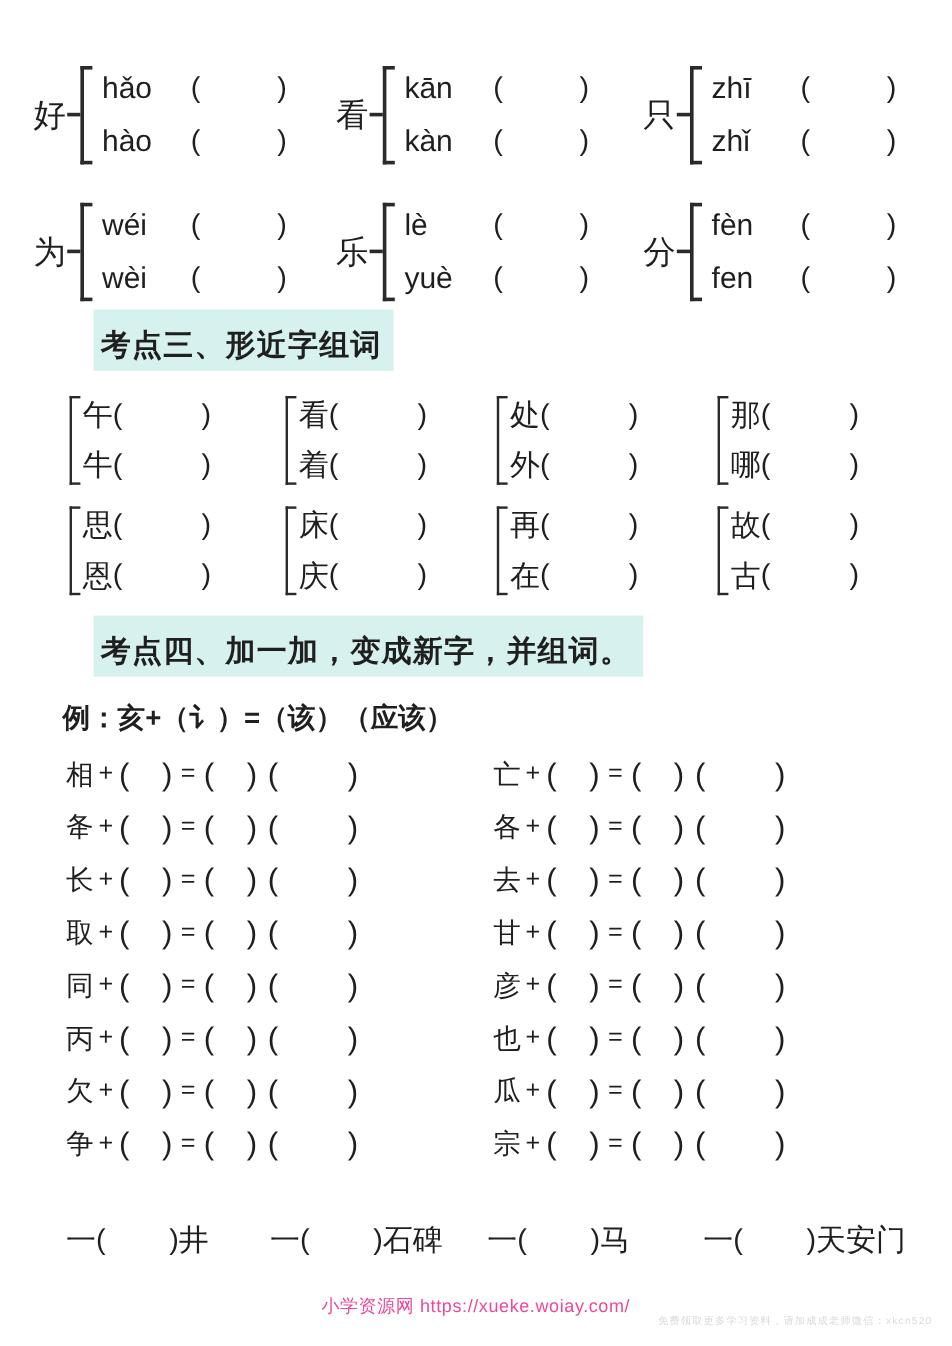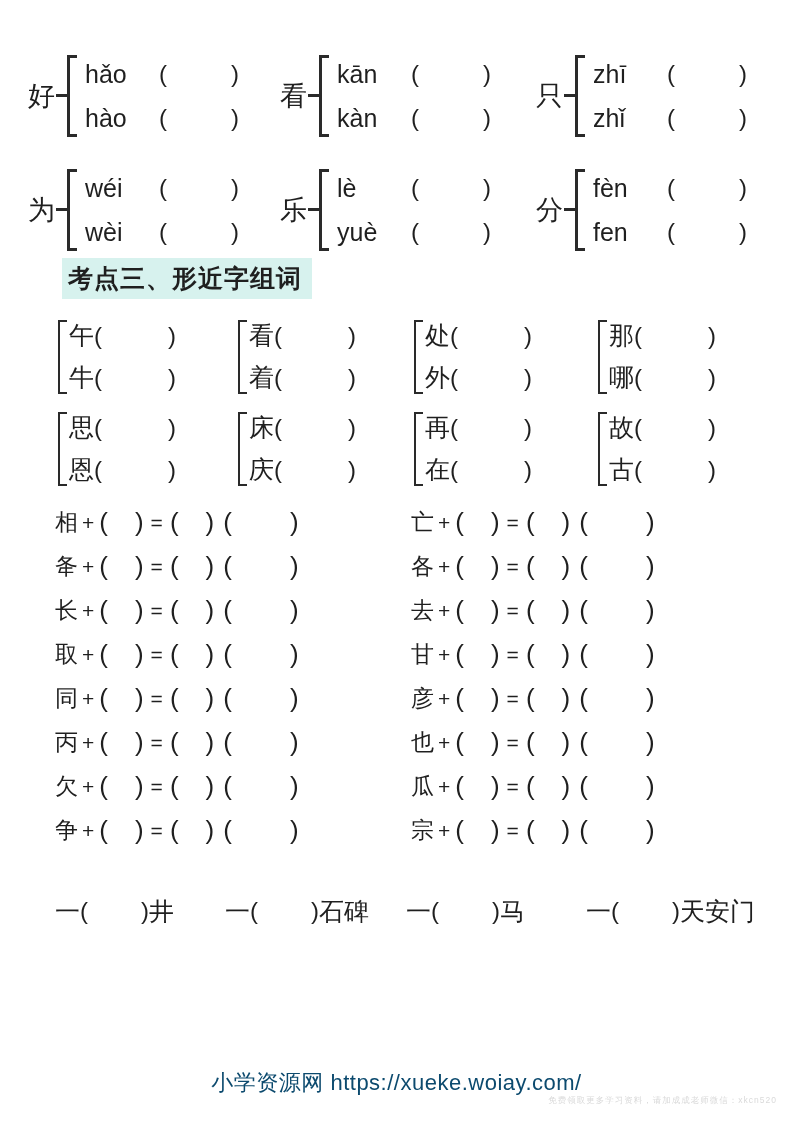--- a/index.html
+++ b/index.html
@@ -28,21 +28,21 @@
   }
   .pcol{display:flex;flex-direction:column;}
   .pline{display:flex;align-items:center;height:44px;font-size:25px;}
   .pinyin{width:74px;}
   .par{font-size:24px;}
   .pblank{width:64px;}
 
   
   .heading{
     width:fit-content;font-size:25px;font-weight:700;letter-spacing:1px;
-    background:var(--hl);padding:6px 10px 6px 6px;margin-left:62px;line-height:1.15;
+    background:var(--hl);padding:16px 10px 6px 6px;margin-left:78px;line-height:1.15;
   }
   .h3{margin-top:4px;}
   .h4{margin-top:12px;}
   .h5{margin-top:14px;}
 
   
   .pairs-grid{
     display:grid;grid-template-columns:180px 176px 184px 1fr;
     row-gap:8px;padding-left:58px;margin-top:16px;
   }
@@ -69,21 +69,21 @@
   .gapsp{width:9px;}
 
   
   .match-row{display:flex;align-items:center;padding-left:55px;margin-top:42px;font-size:25px;}
   .mitem{display:flex;align-items:center;}
   .mi0{width:170px;}.mi1{width:181px;}.mi2{width:180px;}
   .mblank{width:53px;}
 
   
   .footer{position:absolute;left:0;bottom:24px;width:100%;text-align:center;}
-  .site{font-size:22px;color:#0c4a6e;letter-spacing:0.5px;}
+  .site{font-size:15px;color:#ec4899;letter-spacing:0.5px;}
   .watermark{
     position:absolute;right:16px;bottom:-9px;font-size:8.5px;color:#dadada;letter-spacing:1px;text-align:center;
   }
 </style>
 </head>
 <body>
 
 <div class="page">
 
   <section>
@@ -333,21 +333,23 @@
           <div class="pairline">
             <span class="pairchar">古</span>
             <span class="par">(</span>
             <span class="pairblank"></span>
             <span class="par">)</span>
           </div>
         </div>
       </div>
     </div>
 
-
+  <div class="heading h4">考点四、加一加，变成新字，并组词。</div>
+
+  <p class="example">例：亥+（讠）=（该）（应该）</p>
 
   <div class="add-rows" id="add-rows">
       <div class="addrow">
         <div class="addhalf">
           <span class="addchar">相</span>
           <span class="addplus">+</span>
           <span class="bigpar">(</span>
           <span class="g1"></span>
           <span class="bigpar">)</span>
           <span class="addeq">=</span>

